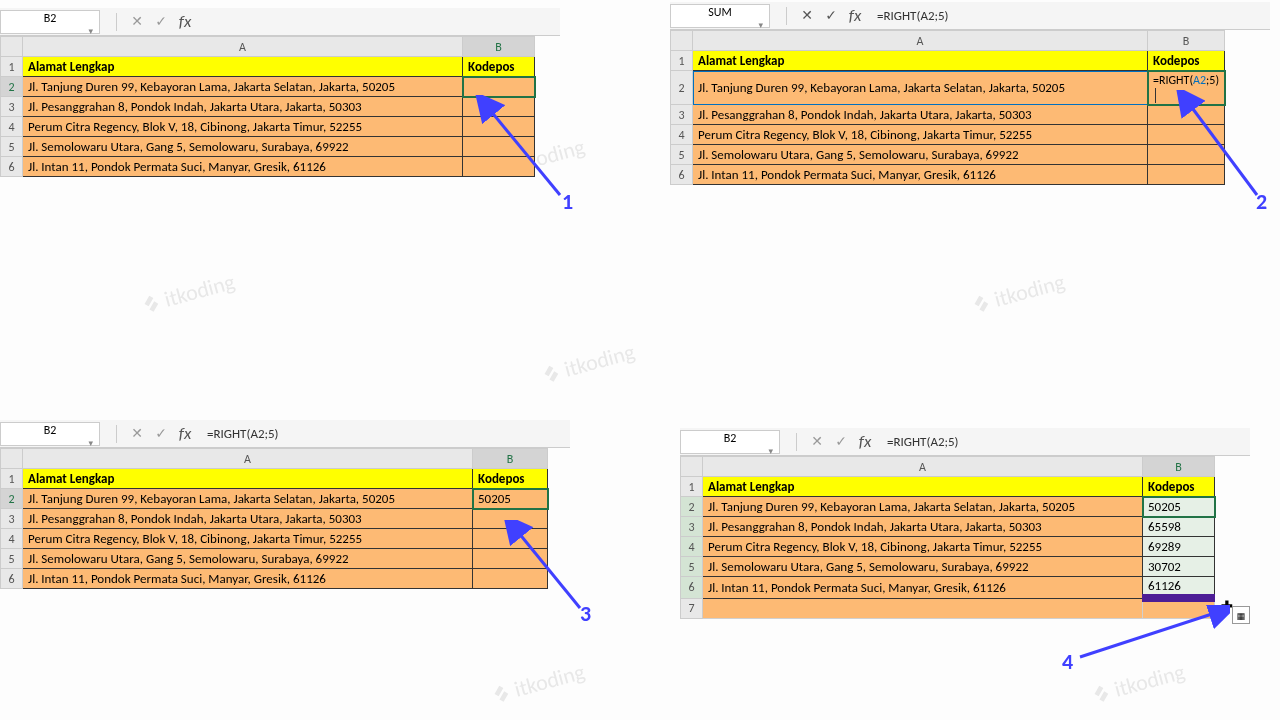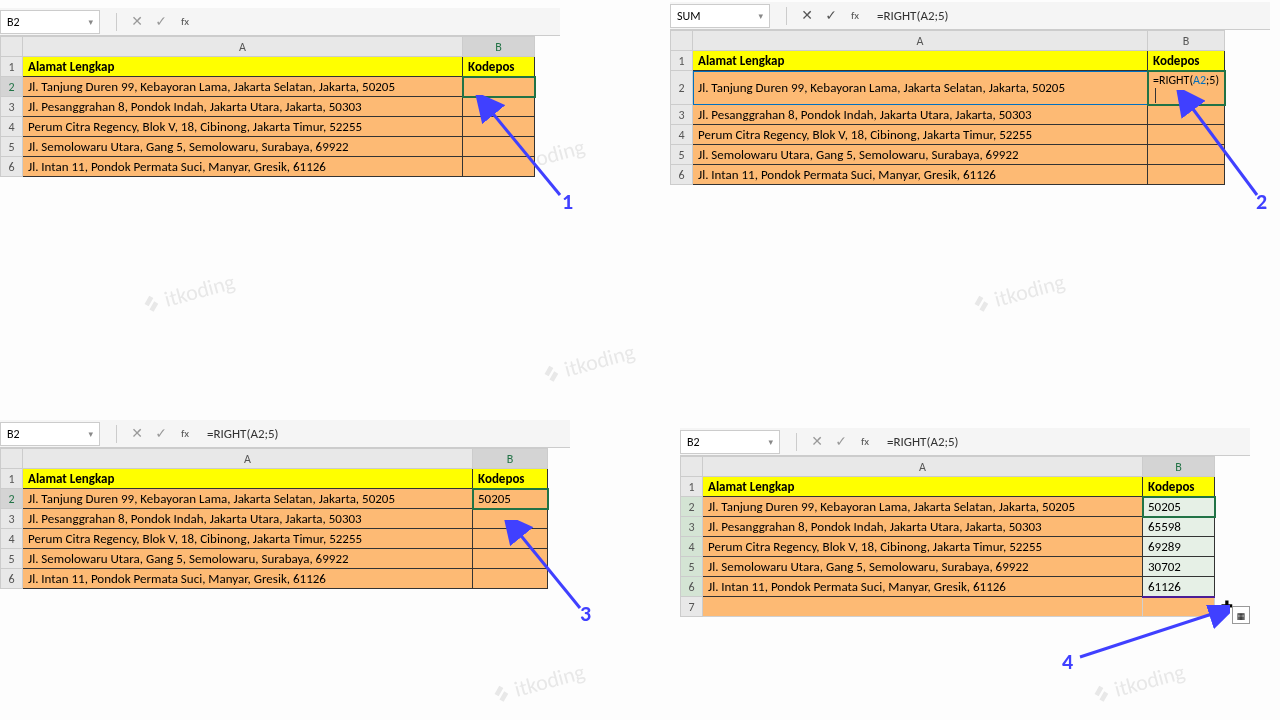--- a/index.html
+++ b/index.html
@@ -39,32 +39,33 @@
 .name-box {
   width: 100px;
   height: 24px;
   background: white;
   border: 1px solid #ccc;
   display: flex;
   align-items: center;
   padding: 0 6px;
   font-size: 12px;
   margin-right: 8px;
+  flex-direction: column;
 }
 .name-box .dd { margin-left: auto; color: #888; font-size: 9px; }
 .fb-sep { width: 1px; height: 18px; background: #ccc; margin: 0 8px; }
 .fb-icon {
   width: 24px;
   text-align: center;
   color: #999;
   font-size: 14px;
   cursor: pointer;
 }
 .fb-icon.dark { color: #555; }
-.fb-icon.fx { color: #555; font-size: 11px; }
+.fb-icon.fx { font-style: italic; color: #555; font-size: 17px; }
 .fb-input {
   flex: 1;
   padding: 0 10px;
   font-size: 13px;
   color: #333;
 }
 .grid {
   border-collapse: collapse;
 }
 .grid th.corner {
@@ -406,21 +407,21 @@
           <td class="cell bordered fillsel">69289</td>
         </tr>
     <tr>
           <td class="rownum fillsel">5</td>
           <td class="cell bordered">Jl. Semolowaru Utara, Gang 5, Semolowaru, Surabaya, 69922</td>
           <td class="cell bordered fillsel">30702</td>
         </tr>
     <tr>
           <td class="rownum fillsel">6</td>
           <td class="cell bordered">Jl. Intan 11, Pondok Permata Suci, Manyar, Gresik, 61126</td>
-          <td class="cell bordered fillsel" style="border-bottom:2px solid #4c1d95;">61126</td>
+          <td class="cell bordered fillsel" style="border-bottom:8px solid #4c1d95;">61126</td>
         </tr>
     <tr>
           <td class="rownum">7</td>
           <td class="cell"></td>
           <td class="cell"></td>
         </tr>
   </tbody>
     </table>
 </div>
 <div class="cross-cursor" style="left:1221px; top:598px;">✚</div>

